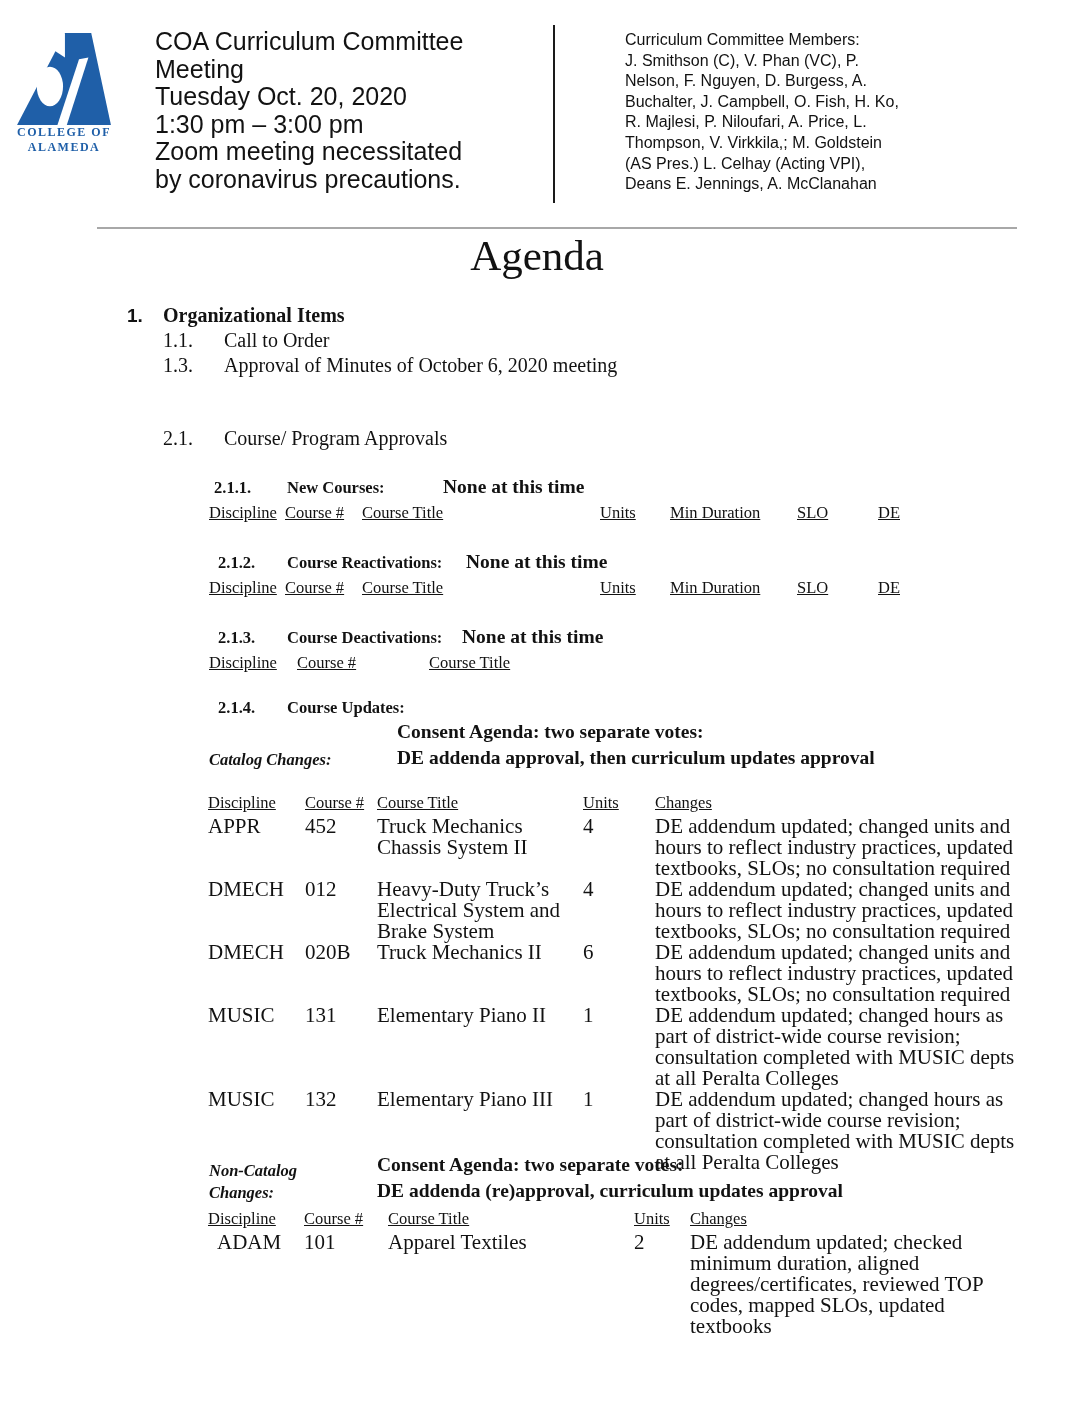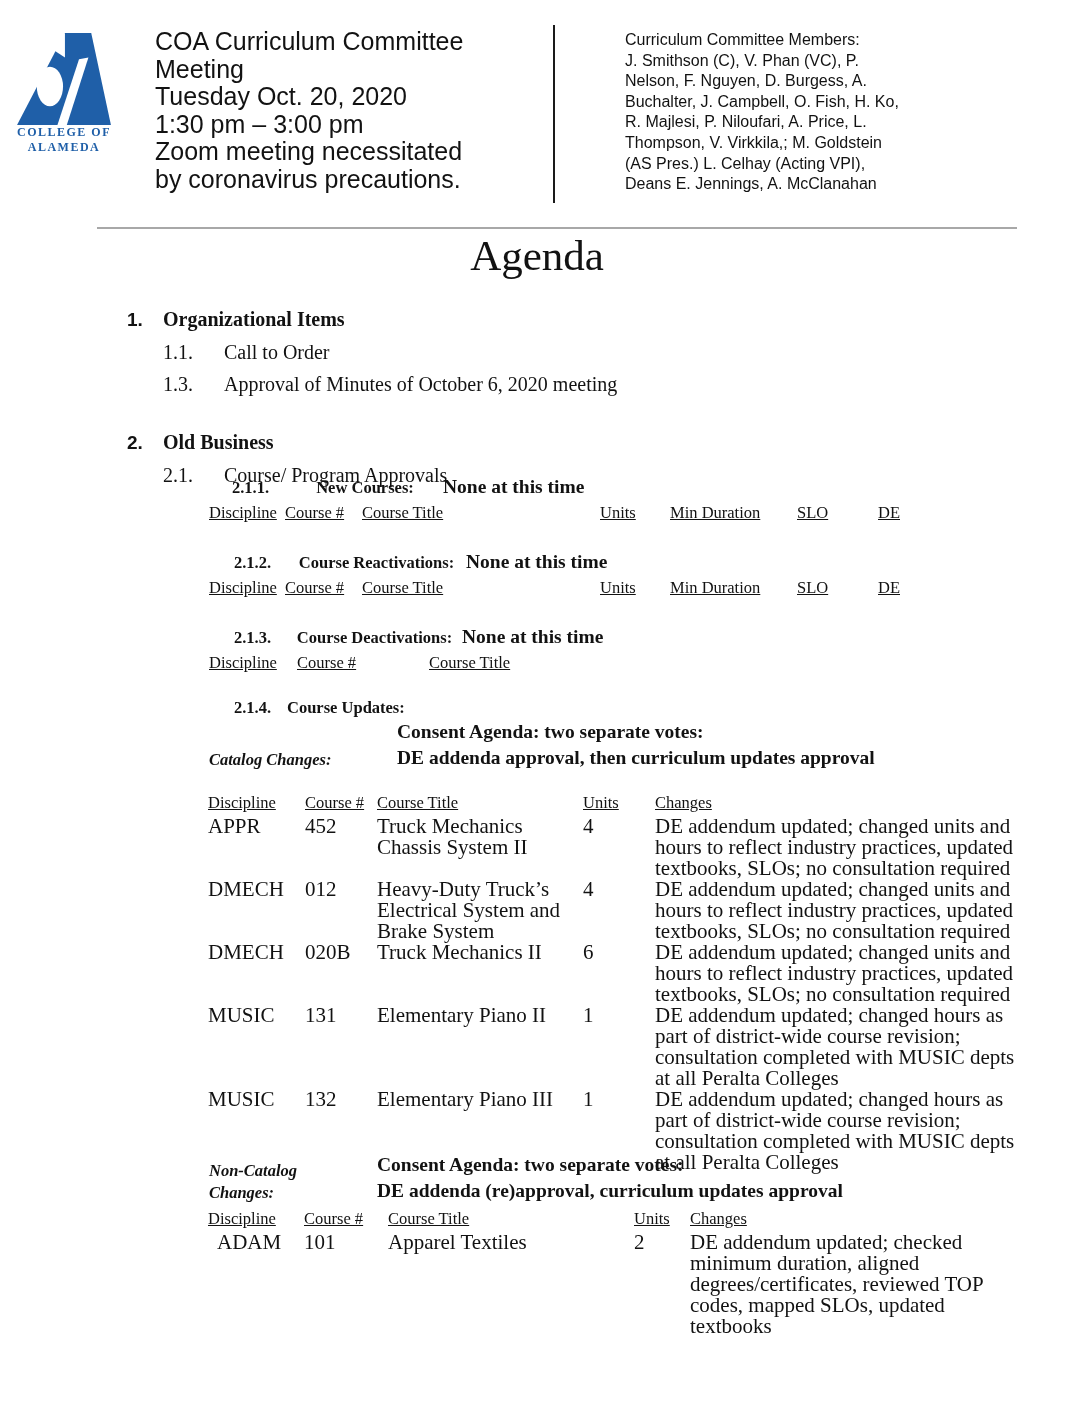--- a/index.html
+++ b/index.html
@@ -18,29 +18,29 @@
     font-size:25px; line-height:27.5px; white-space:pre-line; }
   .vdivider { position:absolute; left:553px; top:25px; width:2px; height:178px; background:#1a1a1a; }
   .members { position:absolute; left:625px; top:30px; width:340px;
     font-family:"Liberation Sans","DejaVu Sans",sans-serif;
     font-size:16px; line-height:20.6px; white-space:pre-line; }
   .hrule { position:absolute; left:97px; top:227px; width:920px; height:2px; background:#a8a8a8; }
   
   .title { position:absolute; left:97px; top:231px; width:880px;
     text-align:center; font-size:43px; line-height:50px; }
   
-  .toc { position:absolute; left:127px; font-size:20px; line-height:32px; }
+  .toc { position:absolute; left:127px; font-size:20px; line-height:25px; }
   .toc-main .toc-num { display:inline-block; width:36px;
     font-family:"Liberation Sans","DejaVu Sans",sans-serif; font-weight:bold; font-size:19px; }
   .toc-main .toc-label { font-weight:bold; }
   .toc-sub { margin-left:36px; }
   .toc-sub .sub-num { display:inline-block; width:61px; }
   
   .sec { position:absolute; left:96px; }
-  .sec-head { display:flex; align-items:baseline; font-weight:bold; font-size:16.5px; line-height:19px;text-align:center; }
+  .sec-head { display:flex; align-items:baseline; font-weight:bold; font-size:16.5px; line-height:19px; }
   .sec-note { font-size:19.5px; }
   .uhead { display:flex; font-size:16.5px; line-height:19px; margin-top:6px; }
   .uhead span { text-decoration:underline; }
   
   .intro { position:absolute; display:flex; align-items:flex-end; }
   .intro-label { font-style:italic; font-weight:bold; font-size:16.5px; line-height:22px; white-space:pre-line; }
   .intro-consent { font-weight:bold; font-size:19.5px; line-height:26px; white-space:pre-line; }
   
   .ctable { position:absolute; border-collapse:collapse; table-layout:fixed; }
   .ctable th { font-weight:normal; text-align:left; text-decoration:underline;
@@ -92,23 +92,20 @@
     </div>
     <div class="toc-sub">
       <span class="sub-num">1.1.</span><span>Call to Order</span>
     </div>
     <div class="toc-sub">
       <span class="sub-num">1.3.</span><span>Approval of Minutes of October 6, 2020 meeting</span>
     </div>
   </div>
 
   <div class="toc" style="top:426px">
-    <div class="toc-main">
-      <span class="toc-num">2.</span><span class="toc-label">Old Business</span>
-    </div>
     <div class="toc-sub">
       <span class="sub-num">2.1.</span><span>Course/ Program Approvals</span>
     </div>
   </div>
 
   <div class="sec" style="top:477px">
     <div class="sec-head" style="padding-left:118px">
       <span class="sec-num" style="width:73px">2.1.1.</span>
       <span class="sec-label" style="width:156px">New Courses:</span>
       <span class="sec-note">None at this time</span>

